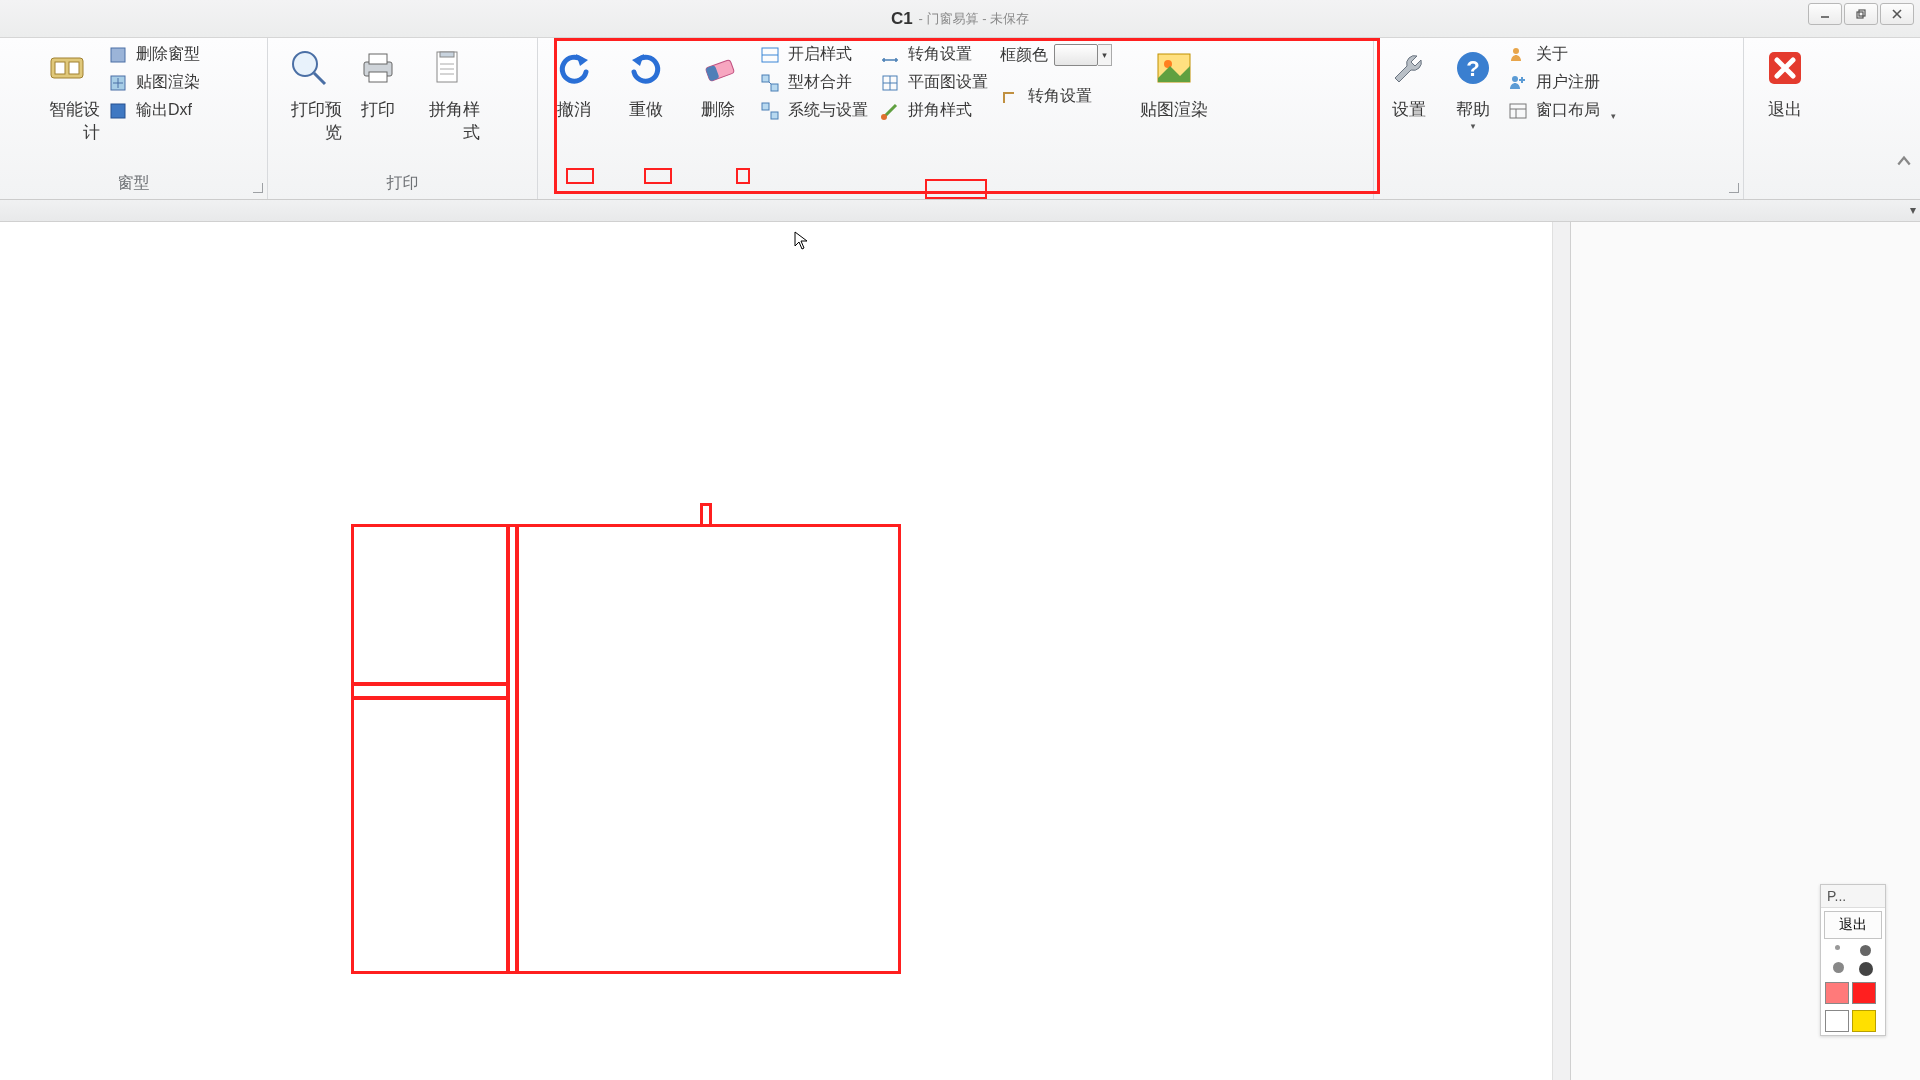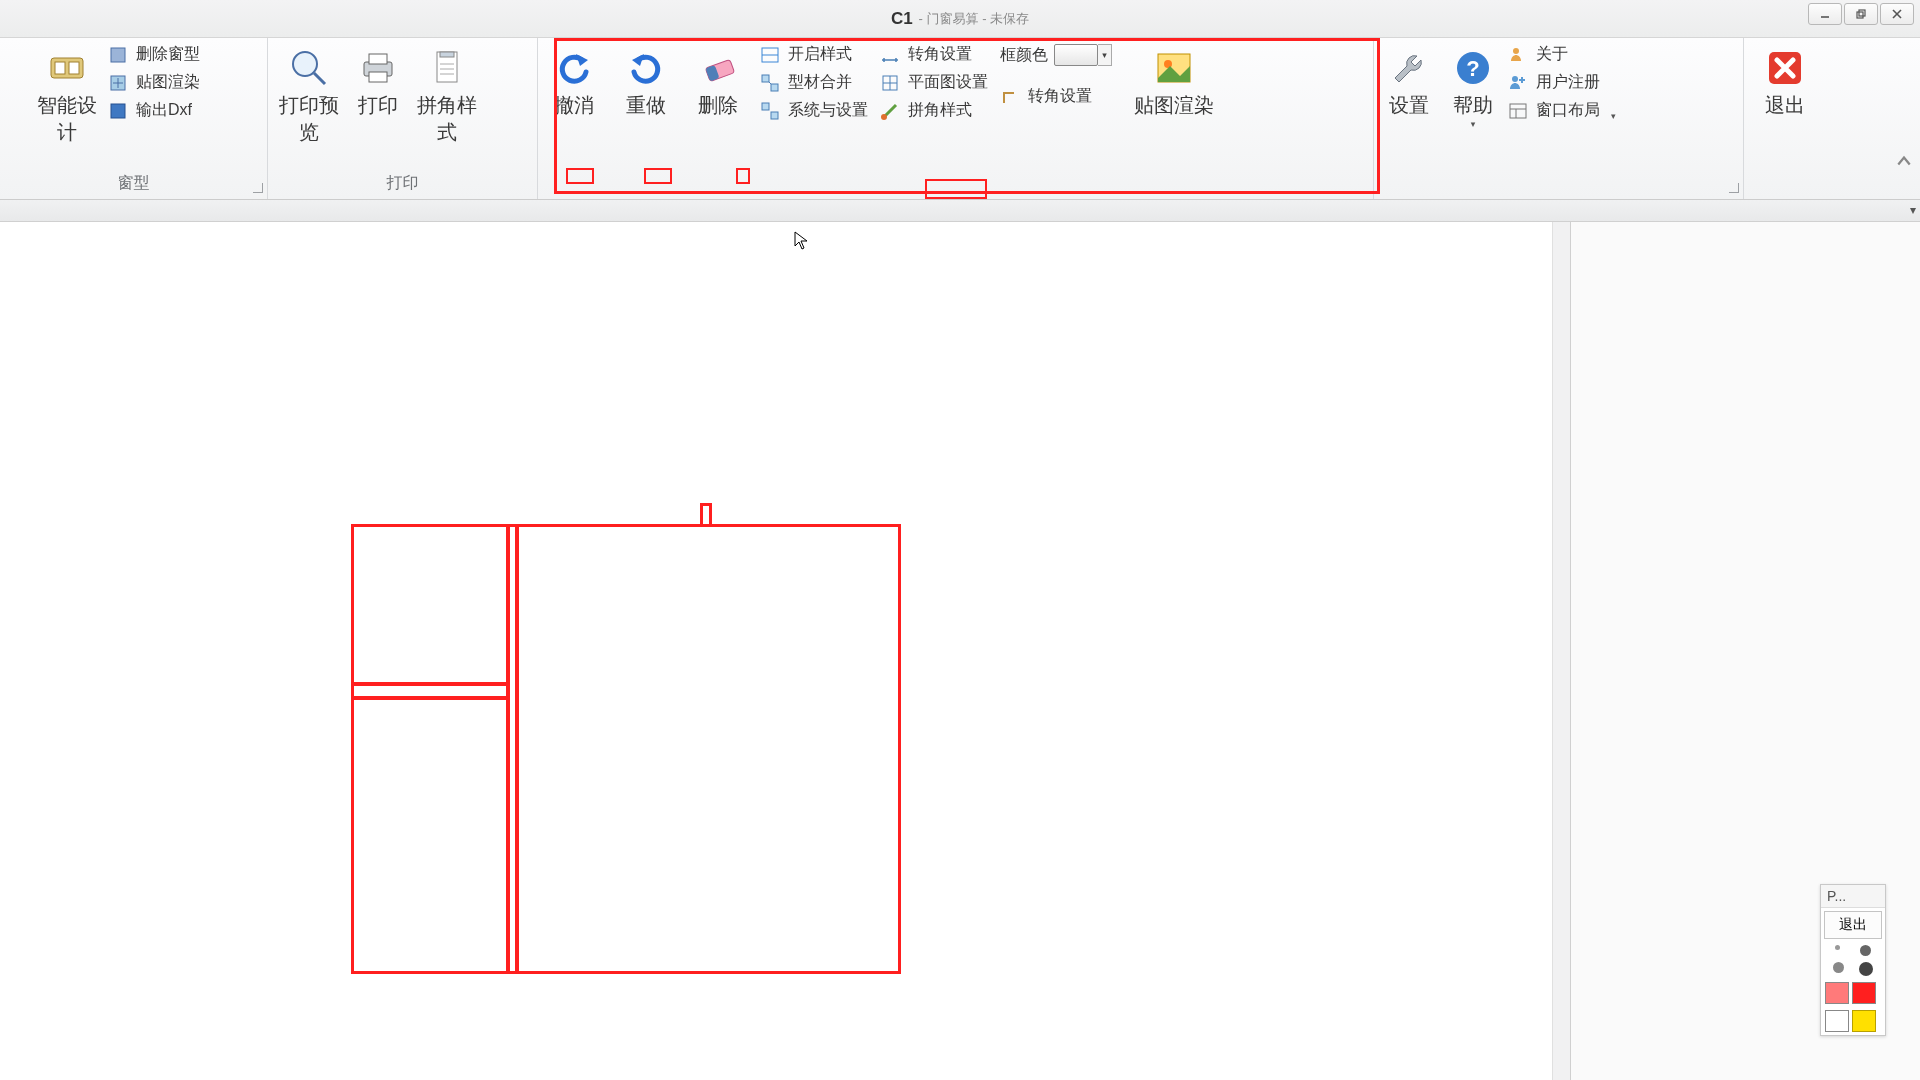--- a/index.html
+++ b/index.html
@@ -91,24 +91,24 @@
     align-items: center;
     width: 70px;
     padding: 4px 2px 0;
     cursor: default;
   }
   .big-btn .icon-wrap {
     width: 44px; height: 44px;
     display:flex; align-items:center; justify-content:center;
   }
   .big-btn .btn-label {
-    font-size: 20px;
+    font-size: 17px;
     color: #3a3a3a;
-    margin-top: 2px;
-    text-align: center;
+    margin-top: 8px;
+    text-align: right;
   }
 
   .vert-list {
     display: flex;
     flex-direction: column;
     justify-content: center;
     gap: 7px;
     padding-top: 2px;
   }
   .vert-item {

